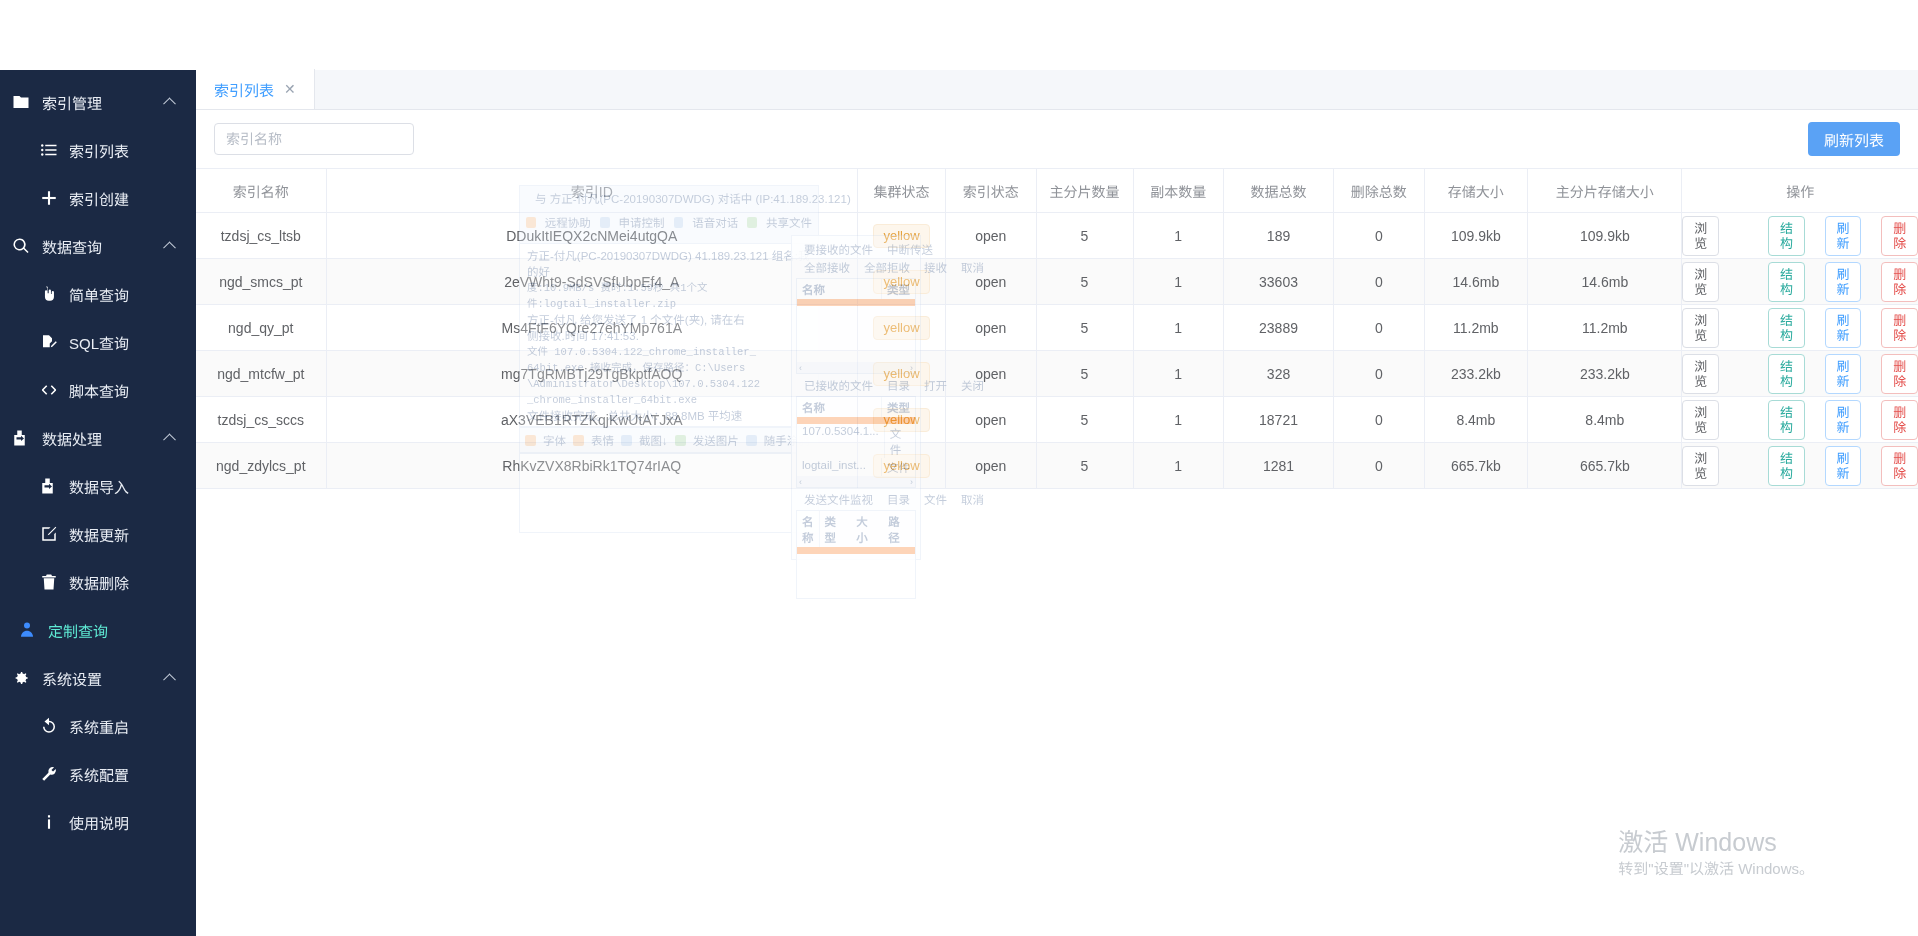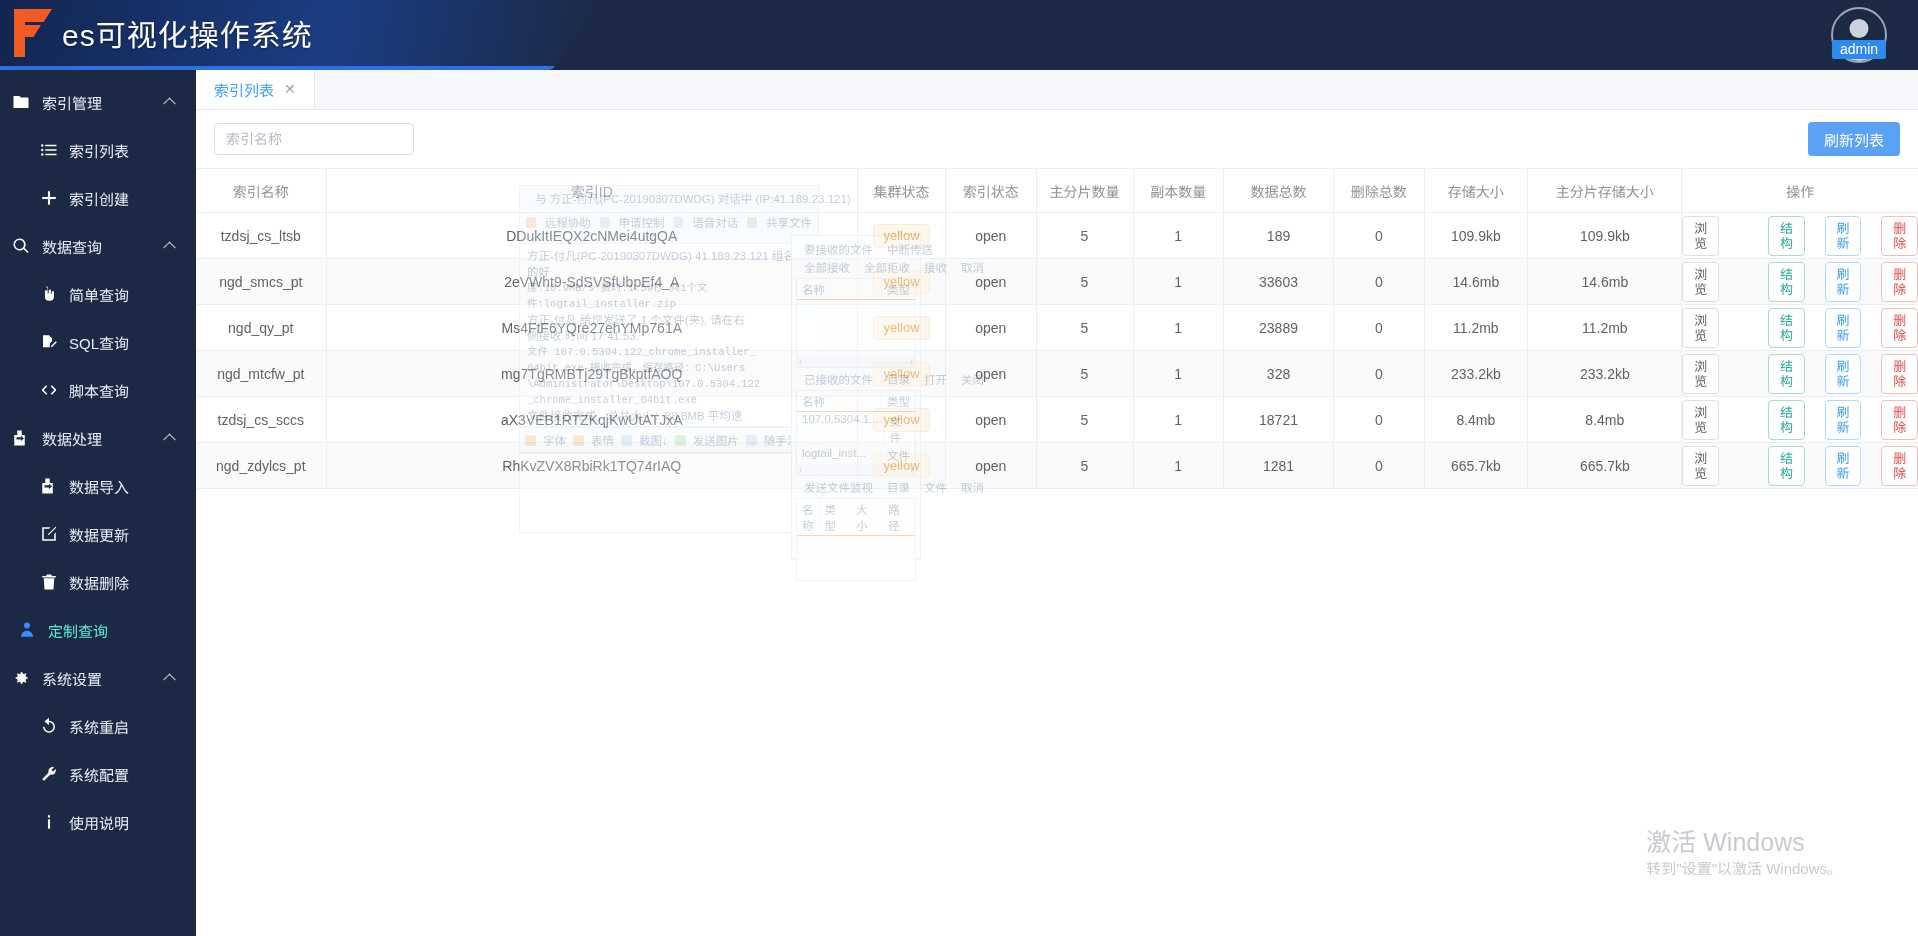--- a/index.html
+++ b/index.html
@@ -168,63 +168,43 @@
     display: flex; align-items: center; font-size: 11.5px; gap: 7px; padding: 0 5px;
   }
   .ghost-foot .spacer { flex: 1; }
   .ghost-side {
     position: absolute; left: 272px; top: 50px; width: 130px; height: 325px;
     background: rgba(250,252,255,.9); border: 1px solid #cfdcf0; font-size: 11.5px;
     padding: 3px 4px;
   }
   .gs-bar { display: flex; gap: 14px; align-items: center; white-space: nowrap; margin: 2px 8px; }
   .gs-tbl { border: 1px solid #cfdcf0; margin: 3px 0; background: rgba(255,255,255,.85); }
-  .gs-tbl .hd { display: flex; border-bottom: 1px solid #f97316; }
+  .gs-tbl .hd { display: flex; border-bottom: 7px solid #f97316; font-weight: bold; }
   .gs-tbl .hd span { padding: 2px 5px; }
   .gs-tbl .hd span:first-child { flex: 1; border-right: 1px solid #dde6f3; }
   .gs-tbl .rw { display: flex; }
   .gs-tbl .rw span { padding: 1px 5px; }
   .gs-tbl .rw span:first-child { flex: 1; border-right: 1px solid #dde6f3; }
   .gs-scroll { height: 11px; background: rgba(235,242,252,.9); display: flex;
                justify-content: space-between; align-items: center; padding: 0 2px; font-size: 9px; }
   .gs-empty { height: 56px; }
 
   
   .watermark {
-    position: absolute; right: 76px; bottom: 56px; text-align: left;
+    position: absolute; right: 104px; bottom: 56px; text-align: left;
     color: #c7cbd0; z-index: 10; user-select: none; margin-left: 13px;
   }
   .watermark .wm1 { font-size: 25px; line-height: 31px; }
   .watermark .wm2 { font-size: 15px; line-height: 22px; }
 </style>
 </head>
 <body>
 
 <div id="app">
 
-  <div class="topbar">
-    <div class="topbar-banner">
-      <div class="topbar-banner-line"></div>
-    </div>
-    <div class="logo-wrap">
-      <div class="logo-f">
-        <div class="stem"></div>
-          <div class="bar1"></div>
-          <div class="bar2"></div>
-      </div>
-      <div class="app-title">es可视化操作系统</div>
-    </div>
-    <div class="user-area">
-      <div class="avatar-circle">
-        <div class="avatar-head"></div>
-        <div class="avatar-body"></div>
-      </div>
-      <div class="user-badge">admin</div>
-    </div>
-  </div>
 
   <div class="sidebar">
 
     <div class="menu-group-title">
       <span class="ico">
         <svg viewBox="0 0 24 24">
             <path d="M10 4H2v16h20V6H12l-2-2z"></path>
           </svg>
       </span>
       <span class="label">索引管理</span>

